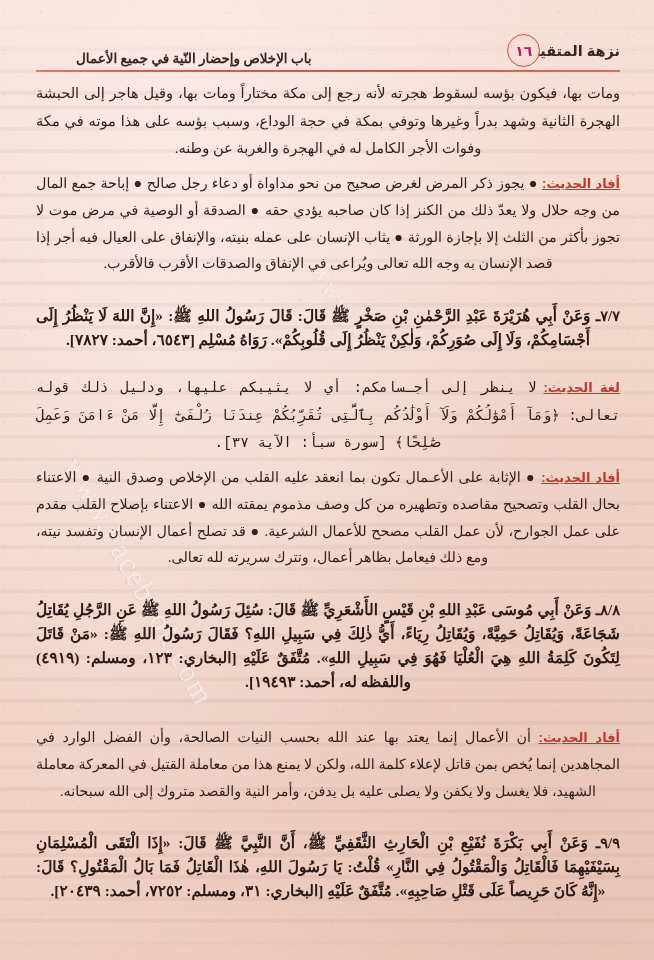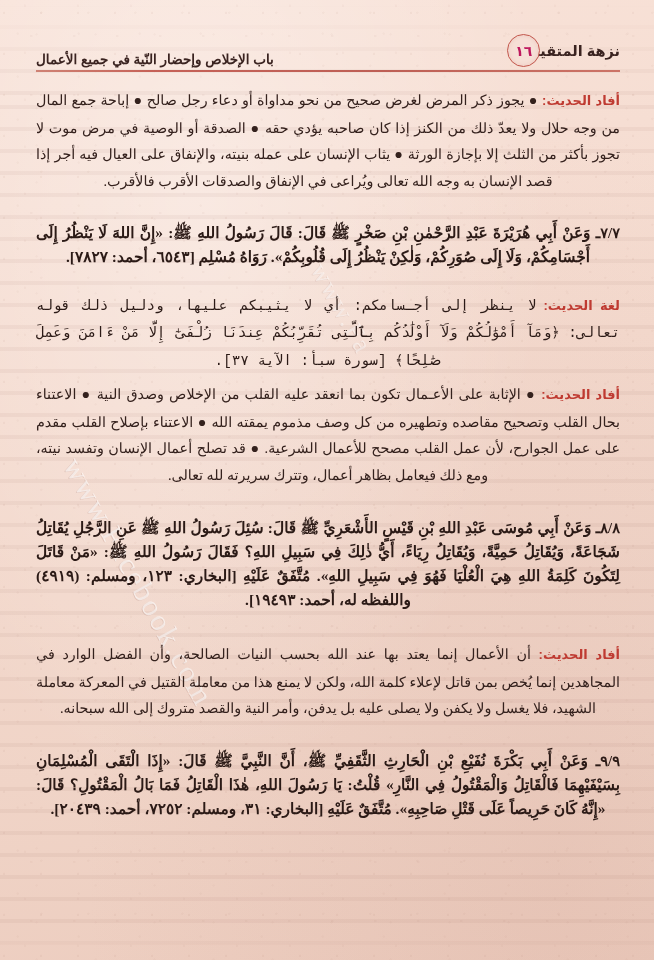--- a/index.html
+++ b/index.html
@@ -116,25 +116,26 @@
     font-weight: bold;
     font-size: 14px;
     color: #be185d;
     margin-right: -13px;
     margin-left: -11px;
     position: relative;
     z-index: 2;
     box-shadow: inset 0 0 4px rgba(194,86,76,.18);
   }
   .hdr-chapter {
-    font-family: Liberation Sans, sans-serif;
+    font-family: Liberation Serif, serif;
     font-weight: bold;
     font-size: 13.5px;
     color: #3a2320;
     white-space: nowrap;
+    margin-left: 40px;
   }
   #hdr-rule {
     position: absolute;
     top: 70px; left: 36px; right: 34px;
     height: 2px;
     background: linear-gradient(to left, #c96b5e, #b9544a 40%, #c2564c 80%, #cc7a6c);
     opacity: .92;
   }
 
   
@@ -155,20 +156,21 @@
     color: #34211d;
   }
 
   
   .note { font-size: 14.3px; line-height: 26.5px; }
   .note .lbl {
     color: #bf3b32;
     font-family: "Liberation Sans", "DejaVu Sans", sans-serif;
     font-weight: bold;
     font-size: 13px;
+    text-decoration: underline;
   }
 
   
   .hadith {
     font-family: "Liberation Serif", "DejaVu Serif", serif;
     font-size: 15.4px;
     line-height: 24px;
     font-weight: bold;
     letter-spacing: .2px;
     text-align: justify;
@@ -206,20 +208,21 @@
         <span class="hdr-book">نزهة المتقين</span>
         <span class="pagenum-circle">١٦</span>
       </div>
       <div class="hdr-chapter">باب الإخلاص وإحضار النّية في جميع الأعمال</div>
     </div>
   </div>
   <div id="hdr-rule"></div>
 
   <div id="content">
 
+    <p class="para">ومات بها، فيكون بؤسه لسقوط هجرته لأنه رجع إلى مكة مختاراً ومات بها، وقيل هاجر إلى الحبشة الهجرة الثانية وشهد بدراً وغيرها وتوفي بمكة في حجة الوداع، وسبب بؤسه على هذا موته في مكة وفوات الأجر الكامل له في الهجرة والغربة عن وطنه.</p>
 
     <div class="spacer-sm"></div>
 
     <p class="para note">
       <span class="lbl">أفاد الحديث:</span>
       <span>● يجوز ذكر المرض لغرض صحيح من نحو مداواة أو دعاء رجل صالح ● إباحة جمع المال من وجه حلال ولا يعدّ ذلك من الكنز إذا كان صاحبه يؤدي حقه ● الصدقة أو الوصية في مرض موت لا تجوز بأكثر من الثلث إلا بإجازة الورثة ● يثاب الإنسان على عمله بنيته، والإنفاق على العيال فيه أجر إذا قصد الإنسان به وجه الله تعالى ويُراعى في الإنفاق والصدقات الأقرب فالأقرب.</span>
     </p>
 
     <div class="spacer-md"></div>
 

